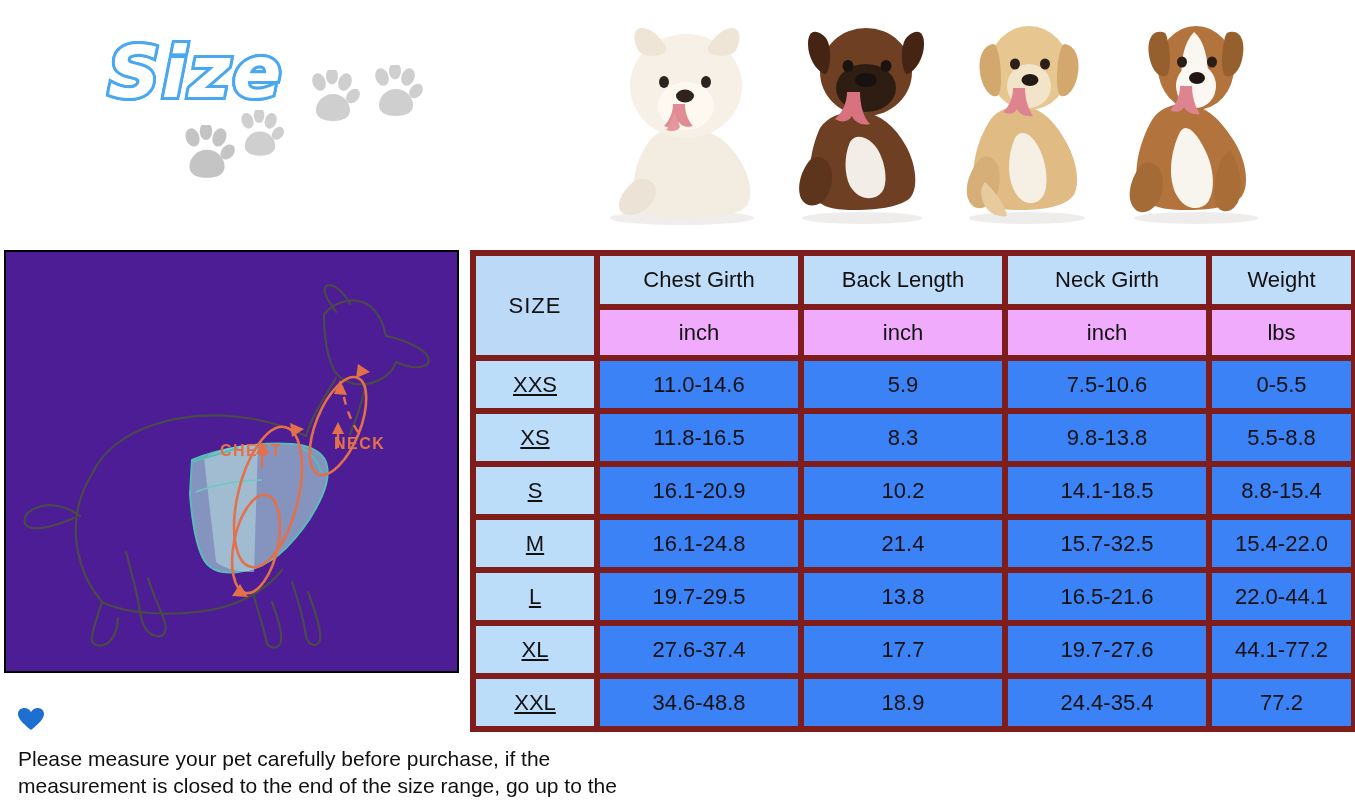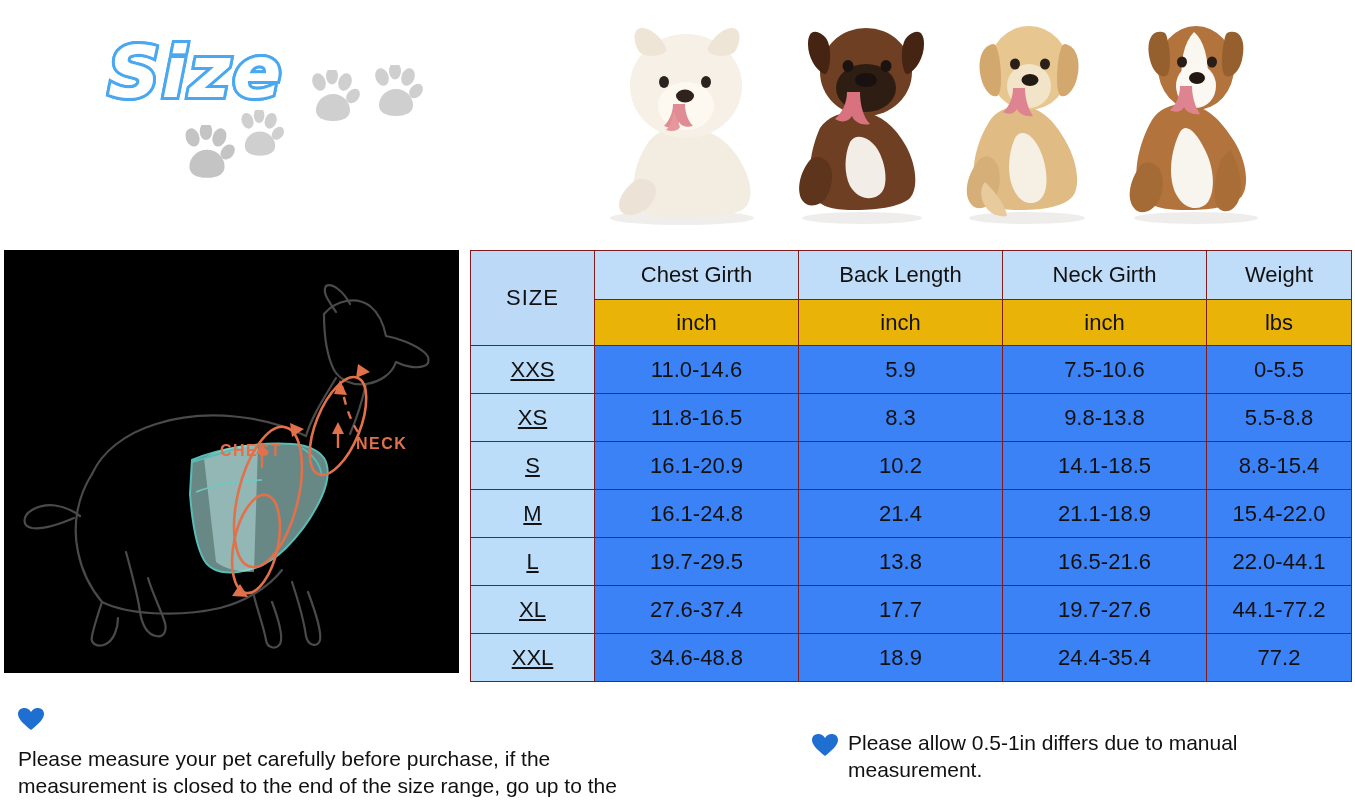--- a/index.html
+++ b/index.html
@@ -77,60 +77,60 @@
   }
 
   
   .diagram-box {
     position: absolute;
     left: 4px;
     top: 250px;
     width: 455px;
     height: 423px;
     border: 2px solid #000;
-    background: #000000;
+    background: #4c1d95;
     box-sizing: border-box;
   }
 
   
   .table-wrap {
     position: absolute;
     left: 470px;
     top: 250px;
     width: 881px;
     height: 423px;
   }
   table.size-table {
     border-collapse: collapse;
     width: 881px;
     height: 423px;
     table-layout: fixed;
   }
   table.size-table td, table.size-table th {
-    border: 1px solid #7f1d1d;
+    border: 6px solid #7f1d1d;
     text-align: center;
     vertical-align: middle;
     font-size: 22px;
     font-weight: normal;
     color: #111;
     padding: 0;
   }
   .c-size   { width: 124px; }
   .c-chest  { width: 204px; }
   .c-back   { width: 204px; }
   .c-neck   { width: 204px; }
   .c-weight { width: 145px; }
 
   .hdr-main {
     background: #bfdcf8;
     font-size: 25px;
     height: 48px;
   }
   .hdr-unit {
-    background: #eab308;
+    background: #f0abfc;
     font-size: 23px;
     height: 45px;
   }
   .size-cell-head {
     background: #bcd9f7;
     font-size: 33px;
     font-weight: bold;
     letter-spacing: 1px;
   }
   .size-cell {
@@ -376,21 +376,21 @@
       <path d="M256 216 L 256 196"></path>
     </g>
     <path d="M256 190 l -6 12 l 12 0 z" fill="#e2704a"></path>
 
     <text x="216" y="205" font-family="Liberation Sans, sans-serif" font-size="16" font-weight="bold" fill="#e2704a" letter-spacing="1.2" transform="translate(0,0)">
       <tspan x="216" y="205"></tspan>
     </text>
   </svg>
 
   <div style="position:absolute; left:214px; top:190px; font-size:16px; font-weight:bold; color:#e2704a; letter-spacing:1.5px;">CHEST</div>
-  <div style="position:absolute; left:350px; top:183px; font-size:16px; font-weight:bold; color:#e2704a; letter-spacing:1.5px;">NECK</div>
+  <div style="position:absolute; left:328px; top:183px; font-size:16px; font-weight:bold; color:#e2704a; letter-spacing:1.5px;">NECK</div>
 </div>
 
 <div class="table-wrap">
   <table class="size-table">
     <colgroup>
       <col class="c-size">
         <col class="c-chest">
         <col class="c-back">
         <col class="c-neck">
         <col class="c-weight">
@@ -429,21 +429,21 @@
         <td class="size-cell">S</td>
         <td>16.1-20.9</td>
         <td>10.2</td>
         <td>14.1-18.5</td>
         <td>8.8-15.4</td>
       </tr>
       <tr class="data-row">
         <td class="size-cell">M</td>
         <td>16.1-24.8</td>
         <td>21.4</td>
-        <td>21.1-18.9</td>
+        <td>15.7-32.5</td>
         <td>15.4-22.0</td>
       </tr>
       <tr class="data-row">
         <td class="size-cell">L</td>
         <td>19.7-29.5</td>
         <td>13.8</td>
         <td>16.5-21.6</td>
         <td>22.0-44.1</td>
       </tr>
       <tr class="data-row">
@@ -467,21 +467,13 @@
 <div class="notes">
   <div class="note note-left">
     <span class="heart">
       <svg width="26" height="24" viewBox="0 0 26 24">
         <path d="M13 22 C 4 15, 0 10, 0 6 C 0 2, 3 0, 6.5 0 C 9 0, 11.5 1.6, 13 4 C 14.5 1.6, 17 0, 19.5 0 C 23 0, 26 2, 26 6 C 26 10, 22 15, 13 22 Z" fill="#1f6fd0"></path>
       </svg>
     </span>
     <span class="note-text">Please measure your pet carefully before purchase, if the measurement is closed to the end of the size range, go up to the larger size.</span>
   </div>
 
-  <div class="note note-right">
-    <span class="heart">
-      <svg width="26" height="24" viewBox="0 0 26 24">
-        <path d="M13 22 C 4 15, 0 10, 0 6 C 0 2, 3 0, 6.5 0 C 9 0, 11.5 1.6, 13 4 C 14.5 1.6, 17 0, 19.5 0 C 23 0, 26 2, 26 6 C 26 10, 22 15, 13 22 Z" fill="#1f6fd0"></path>
-      </svg>
-    </span>
-    <span class="note-text">Please allow 0.5-1in differs due to manual measurement.</span>
-  </div>
 </div>
 
 </body></html>

